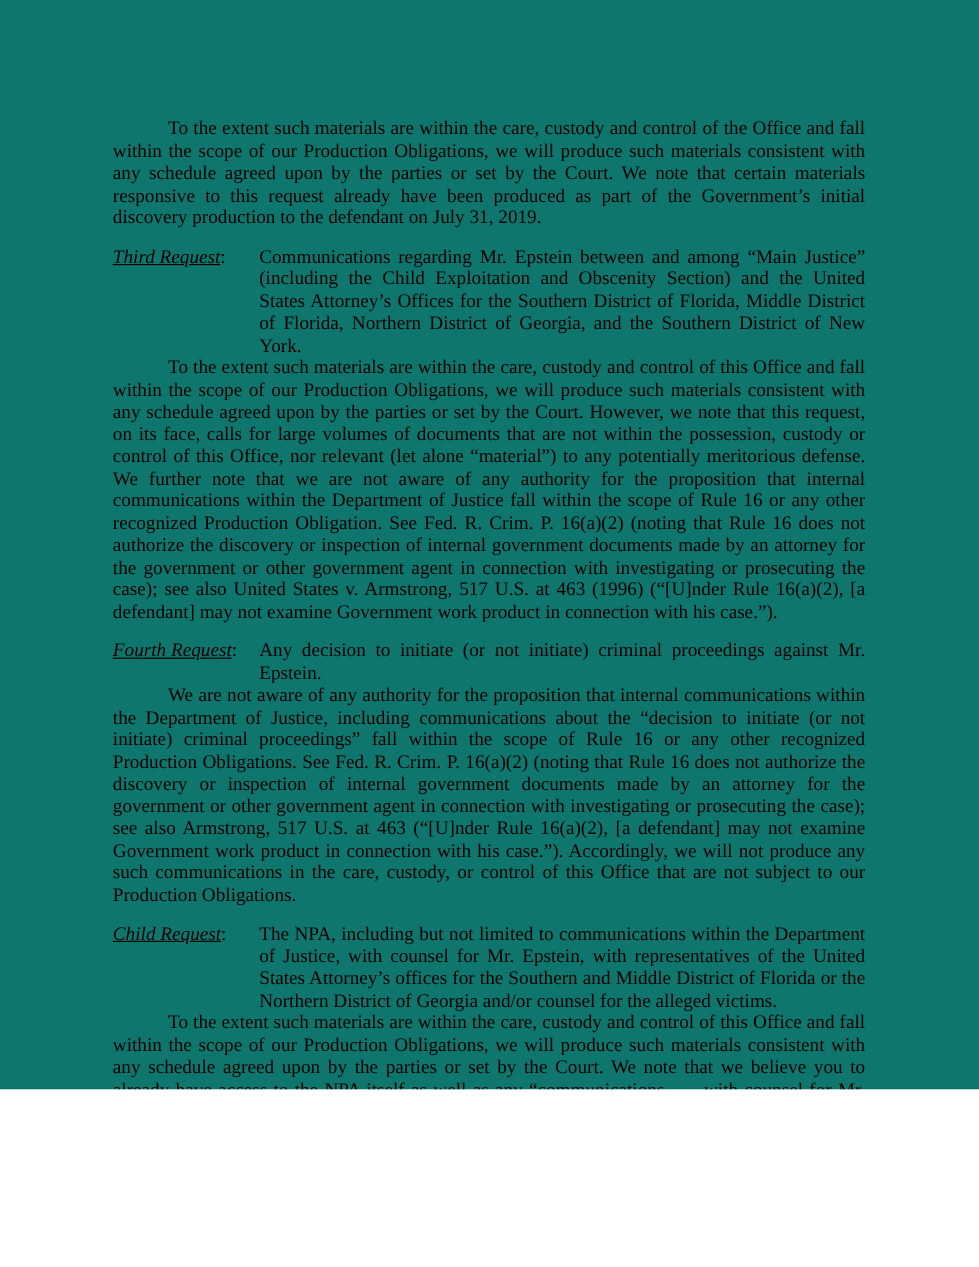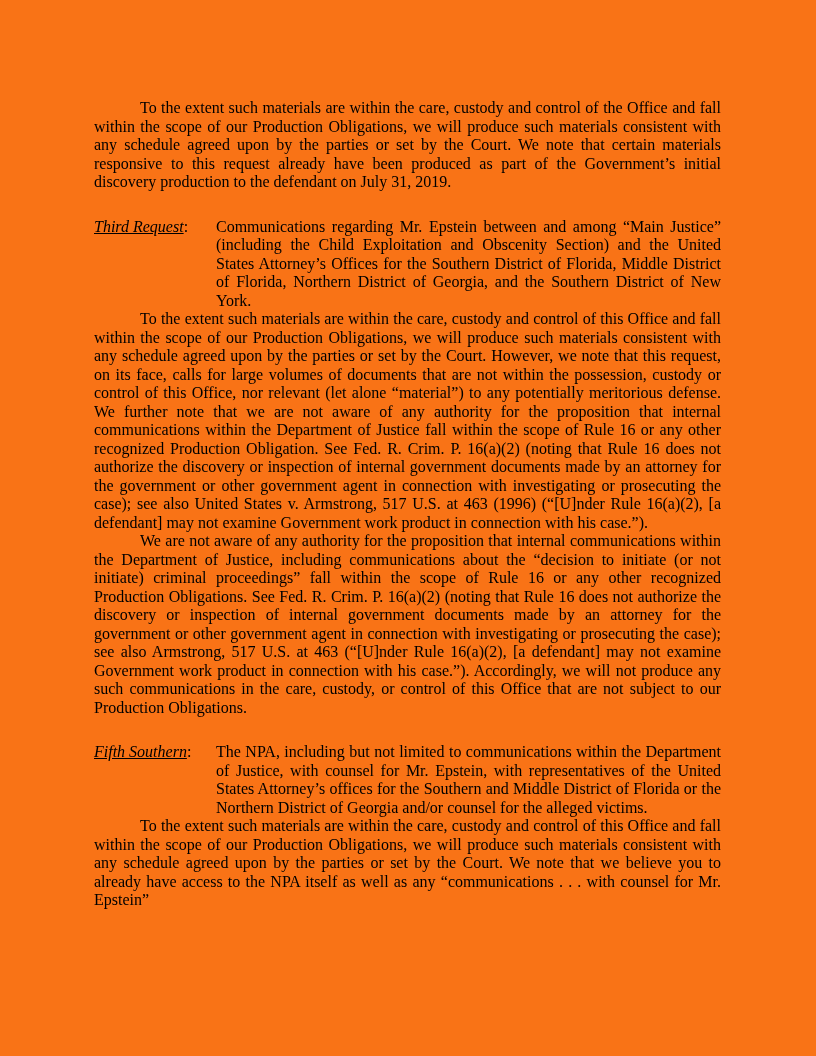--- a/index.html
+++ b/index.html
@@ -3,36 +3,36 @@
 <meta charset="utf-8">
 <style>
   html, body {
     margin: 0;
     padding: 0;
     background: #ffffff;
   }
   .page {
     position: relative;
     width: 816px;
-    height: 1056px;
-    background: #f97316;
+    height: 908px;
+    background: #0f766e;
     color: #000000;
     font-family: "Liberation Serif", serif;
     font-size: 16px;
     line-height: 18.5px;
     overflow: hidden;
   }
   .content {
     position: absolute;
     left: 94px;
     top: 99px;
     width: 627px;
   }
   .content > * + * { margin-top: 15px; }
-  .content > .request { margin-top: 26px; font-family: Liberation Serif, serif; }
+  .content > .request { margin-top: 14px; font-family: Liberation Serif, serif; }
   .para {
     margin: 0;
     text-align: justify;
     text-indent: 46px;
   }
   .request { display: flex; }
   .request-label {
     flex: 0 0 122px;
     width: 122px;
     font-style: italic;
@@ -53,24 +53,28 @@
 
     <p class="para"><span>To the extent such materials are within the care, custody and control of the Office and fall within the scope of our Production Obligations, we will produce such materials consistent with any schedule agreed upon by the parties or set by the Court.  We note that certain materials responsive to this request already have been produced as part of the Government’s initial discovery production to the defendant on July 31, 2019.</span></p>
 
     <div class="request">
       <div class="request-label"><span class="lbl">Third Request</span><span class="sep">:</span></div>
       <div class="request-body">Communications regarding Mr. Epstein between and among “Main Justice” (including the Child Exploitation and Obscenity Section) and the United States Attorney’s Offices for the Southern District of Florida, Middle District of Florida, Northern District of Georgia, and the Southern District of New York.</div>
     </div>
 
     <p class="para"><span>To the extent such materials are within the care, custody and control of this Office and fall within the scope of our Production Obligations, we will produce such materials consistent with any schedule agreed upon by the parties or set by the Court. However, we note that this request, on its face, calls for large volumes of documents that are not within the possession, custody or control of this Office, nor relevant (let alone “material”) to any potentially meritorious defense. We further note that we are not aware of any authority for the proposition that internal communications within the Department of Justice fall within the scope of Rule 16 or any other recognized Production Obligation. </span><span class="i">See</span><span> Fed. R. Crim. P. 16(a)(2) (noting that Rule 16 does not authorize the discovery or inspection of internal government documents made by an attorney for the government or other government agent in connection with investigating or prosecuting the case); </span><span class="i">see also United States v. Armstrong</span><span>, 517 U.S. at 463 (1996) (“[U]nder Rule 16(a)(2), [a defendant] may not examine Government work product in connection with his case.”).</span></p>
 
+    <div class="request">
+      <div class="request-label"><span class="lbl">Fourth Request</span><span class="sep">:</span></div>
+      <div class="request-body">Any decision to initiate (or not initiate) criminal proceedings against Mr. Epstein.</div>
+    </div>
 
     <p class="para"><span>We are not aware of any authority for the proposition that internal communications within the Department of Justice, including communications about the “decision to initiate (or not initiate) criminal proceedings” fall within the scope of Rule 16 or any other recognized Production Obligations.  </span><span class="i">See</span><span> Fed. R. Crim. P. 16(a)(2) (noting that Rule 16 does not authorize the discovery or inspection of internal government documents made by an attorney for the government or other government agent in connection with investigating or prosecuting the case); </span><span class="i">see also Armstrong</span><span>, 517 U.S. at 463 (“[U]nder Rule 16(a)(2), [a defendant] may not examine Government work product in connection with his case.”).  Accordingly, we will not produce any such communications in the care, custody, or control of this Office that are not subject to our Production Obligations.</span></p>
 
     <div class="request">
-      <div class="request-label"><span class="lbl">Fifth Southern</span><span class="sep">:</span></div>
+      <div class="request-label"><span class="lbl">Child Request</span><span class="sep">:</span></div>
       <div class="request-body">The NPA, including but not limited to communications within the Department of Justice, with counsel for Mr. Epstein, with representatives of the United States Attorney’s offices for the Southern and Middle District of Florida or the Northern District of Georgia and/or counsel for the alleged victims.</div>
     </div>
 
     <p class="para"><span>To the extent such materials are within the care, custody and control of this Office and fall within the scope of our Production Obligations, we will produce such materials consistent with any schedule agreed upon by the parties or set by the Court.  We note that we believe you to already have access to the NPA itself as well as any “communications . . . with counsel for Mr. Epstein”</span></p>
 
   </div>
 </div>
 
 </body></html>

